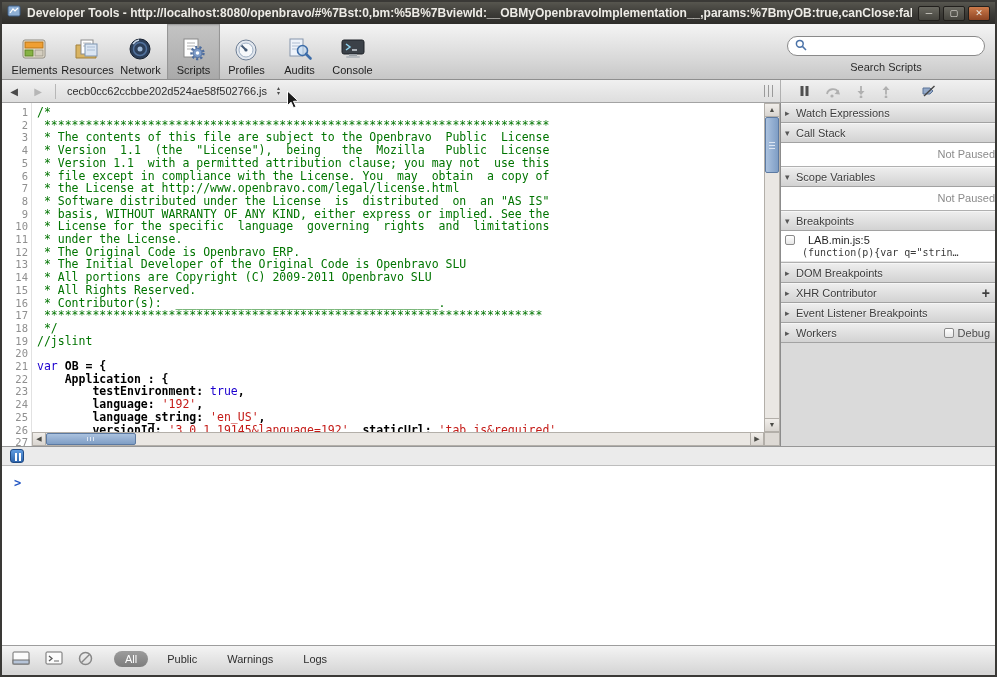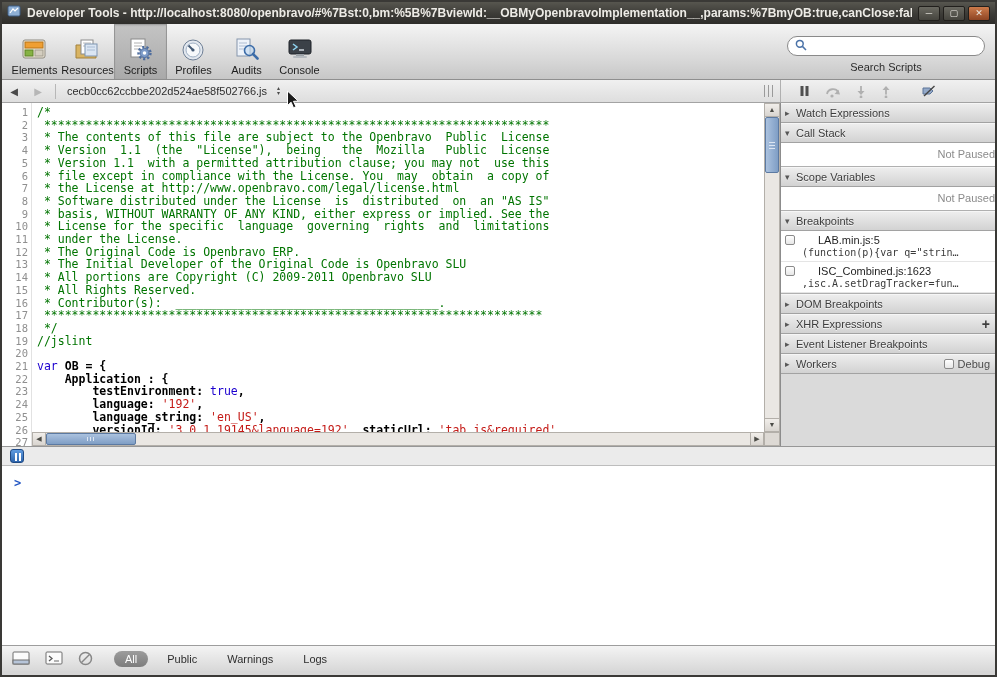--- a/index.html
+++ b/index.html
@@ -73,21 +73,21 @@
   .sidebar { position:absolute; left:778px; top:0; width:215px; height:343px; background:#dadada; border-left:1px solid #8c8c8c; font-size:11px; overflow:hidden; }
   .sec-h { height:20px; display:flex; align-items:center; padding:0 5px 0 4px;
     background:linear-gradient(#ededed,#d2d2d2); border-top:1px solid #f6f6f6; border-bottom:1px solid #a2a2a2; }
   .tri { width:11px; font-size:9px; color:#565656; flex:none; }
   .sec-title { font-weight:normal; color:#3c3c3c; text-shadow:0 1px 0 rgba(255,255,255,.7); white-space:nowrap; }
   .sec-right { margin-left:auto; display:flex; align-items:center; gap:4px; color:#4d4d4d; }
   .plusbtn { font-size:14px; font-weight:bold; color:#3f3f3f; line-height:12px; }
   .sec-b { background:#fff; border-bottom:1px solid #b0b0b0; }
   .not-paused { text-align:right; color:#8b8b8b; padding:5px 0 6px; }
   .bp-entry { padding:3px 4px 2px; border-bottom:1px solid #e5e5e5; background:#fff; }
-  .bp-row { display:flex; align-items:center; gap:23px; }
+  .bp-row { display:flex; align-items:center; gap:13px; }
   .cb { width:10px; height:10px; flex:none; border:1px solid #8a8a8a; border-radius:2px; background:linear-gradient(#fff,#e7e7e7); }
   .bp-loc { color:#1f1f1f; white-space:nowrap; overflow:hidden; }
   .bp-snip { font:10px/13px "DejaVu Sans Mono", monospace; color:#3a3a3a; margin-left:17px; white-space:nowrap; overflow:hidden; }
 
   
   .drawerbar { position:absolute; left:0; top:444px; width:993px; height:20px; background:#ebebeb;
     border-top:1px solid #979797; border-bottom:1px solid #bdbdbd; display:flex; align-items:center; padding-left:8px; }
   .pause-blue { width:14px; height:14px; border-radius:3px; background:linear-gradient(#5f9be0,#2f66ad); border:1px solid #1f4a85; position:relative; }
   .pause-blue::before { content:""; position:absolute; left:4px; top:3px; width:2px; height:8px; background:#fff; box-shadow:4px 0 0 #fff; }
   .consolearea { position:absolute; left:0; top:464px; width:993px; height:179px; background:#fff; }
@@ -141,20 +141,31 @@
             <path d="M2 8 L2 21 L22 21 L22 10 L12 10 L10 8 Z" fill="#d9b463" stroke="#a3813c"></path>
             <rect x="7" y="3" width="12" height="14" fill="#fff" stroke="#8b8b8b"></rect>
             <line x1="9" y1="6" x2="17" y2="6" stroke="#b9b9b9"></line>
             <line x1="9" y1="9" x2="17" y2="9" stroke="#b9b9b9"></line>
             <rect x="11" y="7" width="12" height="12" fill="#dbe6f3" stroke="#7f95b2"></rect>
             <line x1="13" y1="10" x2="21" y2="10" stroke="#a9bcd4"></line>
             <line x1="13" y1="13" x2="21" y2="13" stroke="#a9bcd4"></line>
           </svg>
       </span>
       <span class="tool-label">Resources</span>
+    </div>
+    <div class="tool">
+      <span class="tool-icon">
+        <svg width="27" height="25" viewBox="0 0 27 25">
+            <circle cx="13" cy="12" r="10" fill="#2c3e58" stroke="#16202e"></circle>
+            <circle cx="13" cy="12" r="6.5" fill="none" stroke="#51719c" stroke-width="1.5"></circle>
+            <circle cx="13" cy="12" r="2.5" fill="#9db8d8"></circle>
+            <path d="M6 7 a10 10 0 0 1 6 -4" stroke="#c8d8ea" fill="none" stroke-width="1.5"></path>
+          </svg>
+      </span>
+      <span class="tool-label">Network</span>
     </div>
     <div class="tool selected">
       <span class="tool-icon">
         <svg width="27" height="25" viewBox="0 0 27 25">
             <rect x="4" y="2" width="14" height="18" fill="#fff" stroke="#8a8a8a"></rect>
             <line x1="7" y1="6" x2="15" y2="6" stroke="#b0b0b0"></line>
             <line x1="7" y1="9" x2="15" y2="9" stroke="#b0b0b0"></line>
             <line x1="7" y1="12" x2="12" y2="12" stroke="#b0b0b0"></line>
             <circle cx="17.5" cy="16" r="6" fill="none" stroke="#4e6d9e" stroke-width="2.4" stroke-dasharray="2.2 2"></circle>
             <circle cx="17.5" cy="16" r="4.5" fill="#7d9bc8" stroke="#4e6d9e"></circle>
@@ -343,37 +354,30 @@
         <span class="sec-title">Breakpoints</span>
       </div>
       <div class="sec-b">
         <div class="bp-entry">
           <div class="bp-row">
             <span class="cb"></span>
             <span class="bp-loc">LAB.min.js:5</span>
           </div>
           <div class="bp-snip">(function(p){var q="strin…</div>
         </div>
-        <div class="bp-entry">
-          <div class="bp-row">
-            <span class="cb"></span>
-            <span class="bp-loc">ISC_Combined.js:1623</span>
-          </div>
-          <div class="bp-snip">,isc.A.setDragTracker=fun…</div>
-        </div>
       </div>
 
       <div class="sec-h">
         <span class="tri">▸</span>
         <span class="sec-title">DOM Breakpoints</span>
       </div>
 
       <div class="sec-h">
         <span class="tri">▸</span>
-        <span class="sec-title">XHR Expressions</span>
+        <span class="sec-title">XHR Contributor</span>
         <span class="sec-right">
             <span class="plusbtn">+</span>
           </span>
       </div>
 
       <div class="sec-h">
         <span class="tri">▸</span>
         <span class="sec-title">Event Listener Breakpoints</span>
       </div>
 

